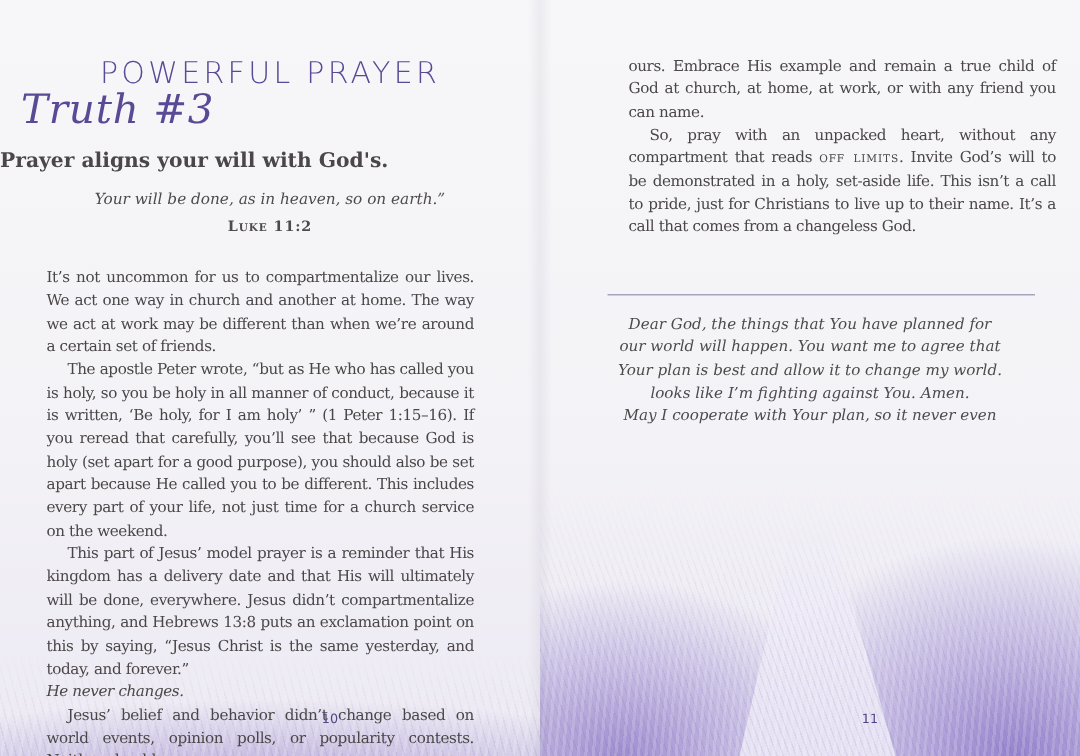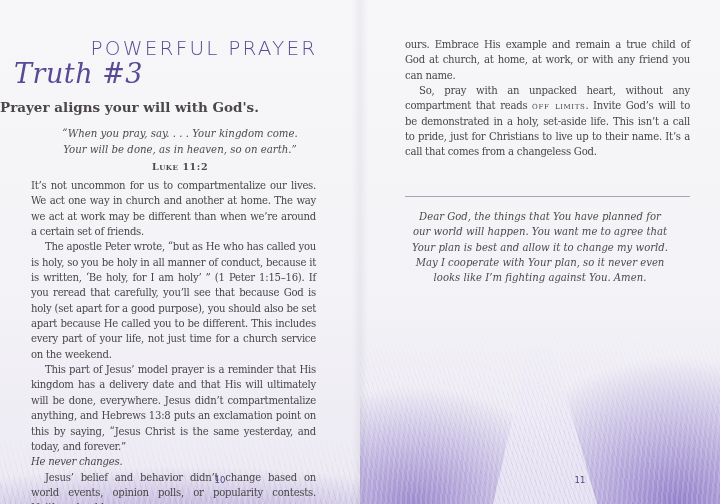--- a/index.html
+++ b/index.html
@@ -65,21 +65,20 @@
       background: linear-gradient(90deg, rgba(0,0,0,0) 0%, rgba(60,50,90,0.06) 50%, rgba(0,0,0,0) 100%);
     }
     .title-top {
       position: absolute; top: 36px; left: 0; width: 360px;
       text-align: center;
       font-family: "DejaVu Sans", "Liberation Sans", sans-serif;
       font-weight: 300;
       font-size: 20px;
       letter-spacing: 2.2px;
       color: #5a4a96;
-      padding-left: 24px;
     }
     .title-script {
       position: absolute; top: 58px; left: 0; width: 360px;
       text-align: left;
       font-family: "DejaVu Serif", "Liberation Serif", serif;
       font-style: italic;
       font-size: 27px;
       color: #5a4a96;
       letter-spacing: 0.5px;
       margin-left: 14px;
@@ -113,21 +112,21 @@
       position: absolute;
       width: 285px;
       font-family: "DejaVu Serif", "Liberation Serif", serif;
       font-size: 10.1px;
       line-height: 15.35px;
       color: #4a4647;
       text-align: justify;
       letter-spacing: -0.25px;
     }
     .body-left { left: 31px; top: 178px; }
-    .body-right { left: 45px; top: 37px; }
+    .body-right { left: 59px; top: 37px; }
     .body-text p { margin: 0; }
     .body-text p.indent { text-indent: 14px; }
     .smallcaps { font-variant: small-caps; letter-spacing: 0.6px; }
     .it { font-style: italic; }
 
     .rule {
       position: absolute; left: 45px; top: 196px; width: 285px; height: 1px;
       background: #a9a3bd;
     }
     .prayer {
@@ -156,21 +155,20 @@
 
   <div class="page page-left">
     <div class="bg-left"></div>
     <div class="bg-left-tex"></div>
 
     <div class="title-top">POWERFUL PRAYER</div>
     <div class="title-script">Truth #3</div>
     <div class="subtitle">Prayer aligns your will with God's.</div>
 
     <div class="epigraph">
-      <div>“When you pray, say. . . . Your kingdom come.</div>
       <div>Your will be done, as in heaven, so on earth.”</div>
       <div class="epigraph-ref">Luke 11:2</div>
     </div>
 
     <div class="body-text body-left">
       <p>It’s not uncommon for us to compartmentalize our lives. We act one way in church and another at home. The way we act at work may be different than when we’re around a certain set of friends.</p>
       <p class="indent">The apostle Peter wrote, “but as He who has called you is holy, so you be holy in all manner of conduct, because it is written, ‘Be holy, for I am holy’ ” (1 Peter 1:15–16). If you reread that carefully, you’ll see that because God is holy (set apart for a good purpose), you should also be set apart because He called you to be different. This includes every part of your life, not just time for a church service on the weekend.</p>
       <p class="indent">This part of Jesus’ model prayer is a reminder that His kingdom has a delivery date and that His will ultimately will be done, everywhere. Jesus didn’t compartmentalize anything, and Hebrews 13:8 puts an exclamation point on this by saying, “Jesus Christ is the same yesterday, and today, and forever.”</p>
       <p class="it">He never changes.</p>
       <p class="indent">Jesus’ belief and behavior didn’t change based on world events, opinion polls, or popularity contests. Neither should</p>
@@ -188,21 +186,21 @@
       <p>ours. Embrace His example and remain a true child of God at church, at home, at work, or with any friend you can name.</p>
       <p class="indent"><span>So, pray with an unpacked heart, without any compartment that reads </span><span class="smallcaps">off limits</span><span>. Invite God’s will to be demonstrated in a holy, set-aside life. This isn’t a call to pride, just for Christians to live up to their name. It’s a call that comes from a changeless God.</span></p>
     </div>
 
     <div class="rule"></div>
 
     <div class="prayer">
       <p>Dear God, the things that You have planned for</p>
       <p>our world will happen. You want me to agree that</p>
       <p>Your plan is best and allow it to change my world.</p>
+      <p>looks like I’m fighting against You. Amen.</p>
       <p>May I cooperate with Your plan, so it never even</p>
-      <p>looks like I’m fighting against You. Amen.</p>
     </div>
 
     <div class="folio">11</div>
   </div>
 
   <div class="gutter"></div>
 </div>
 
 </body></html>

